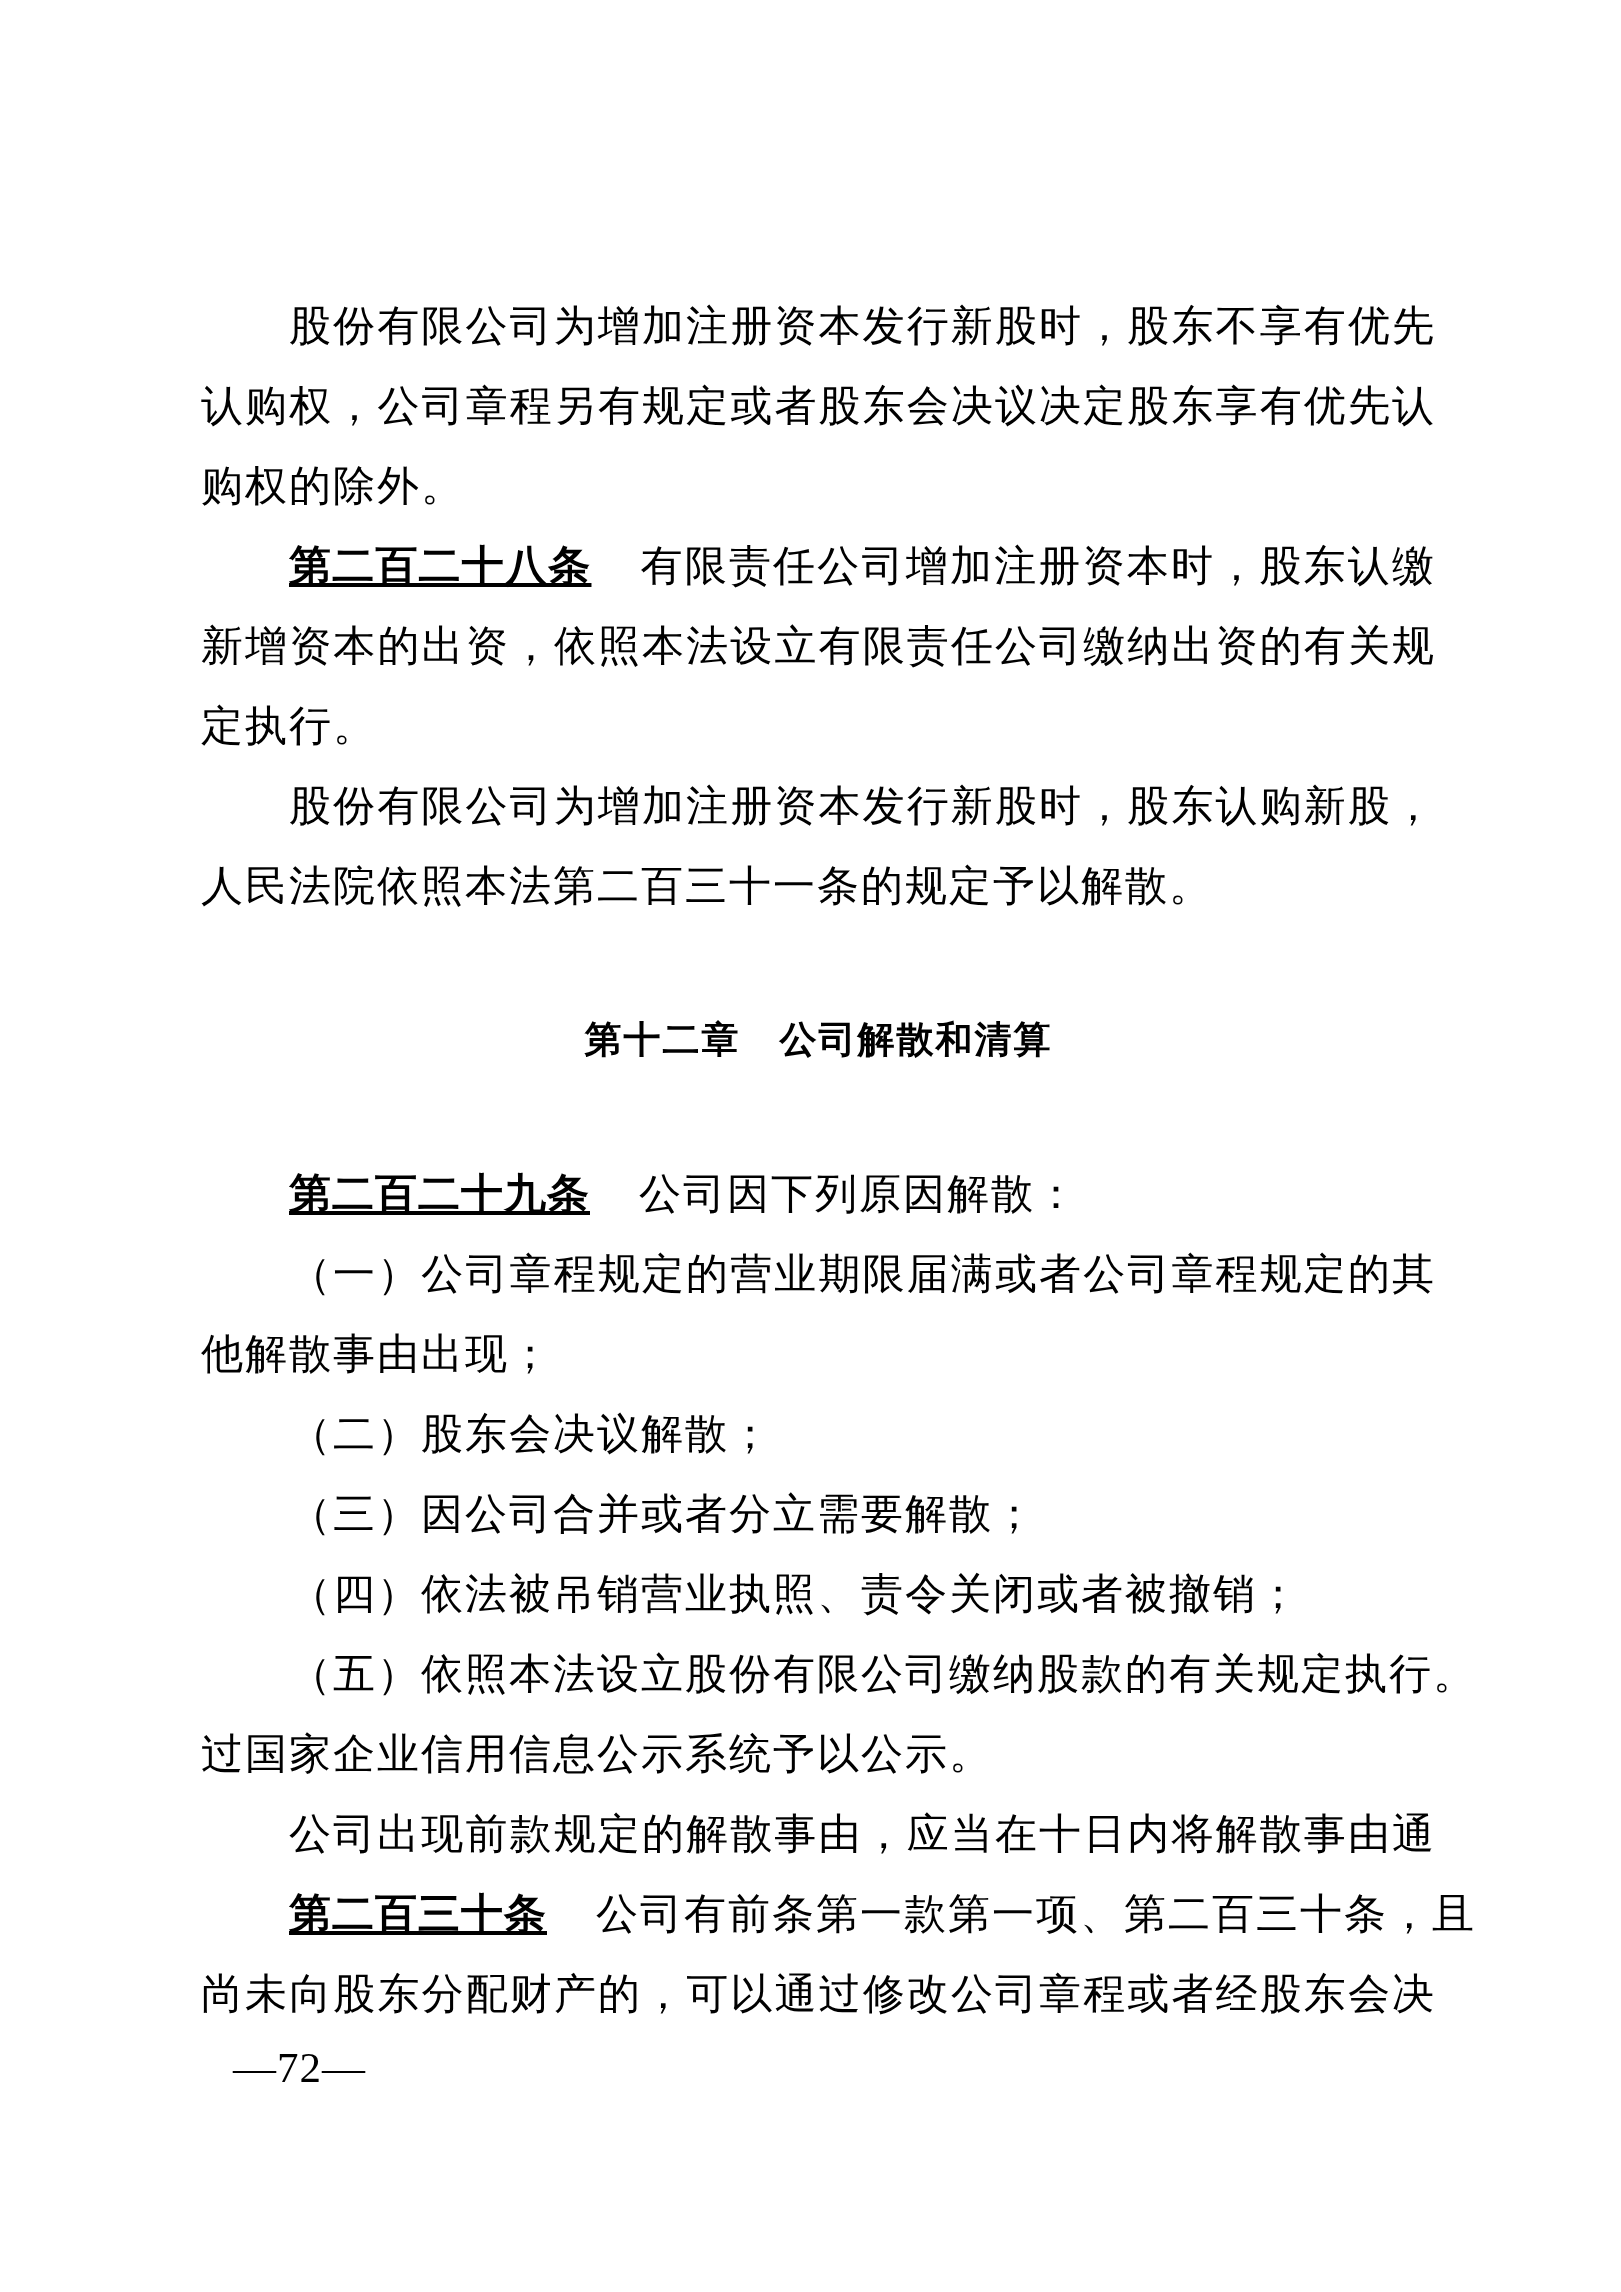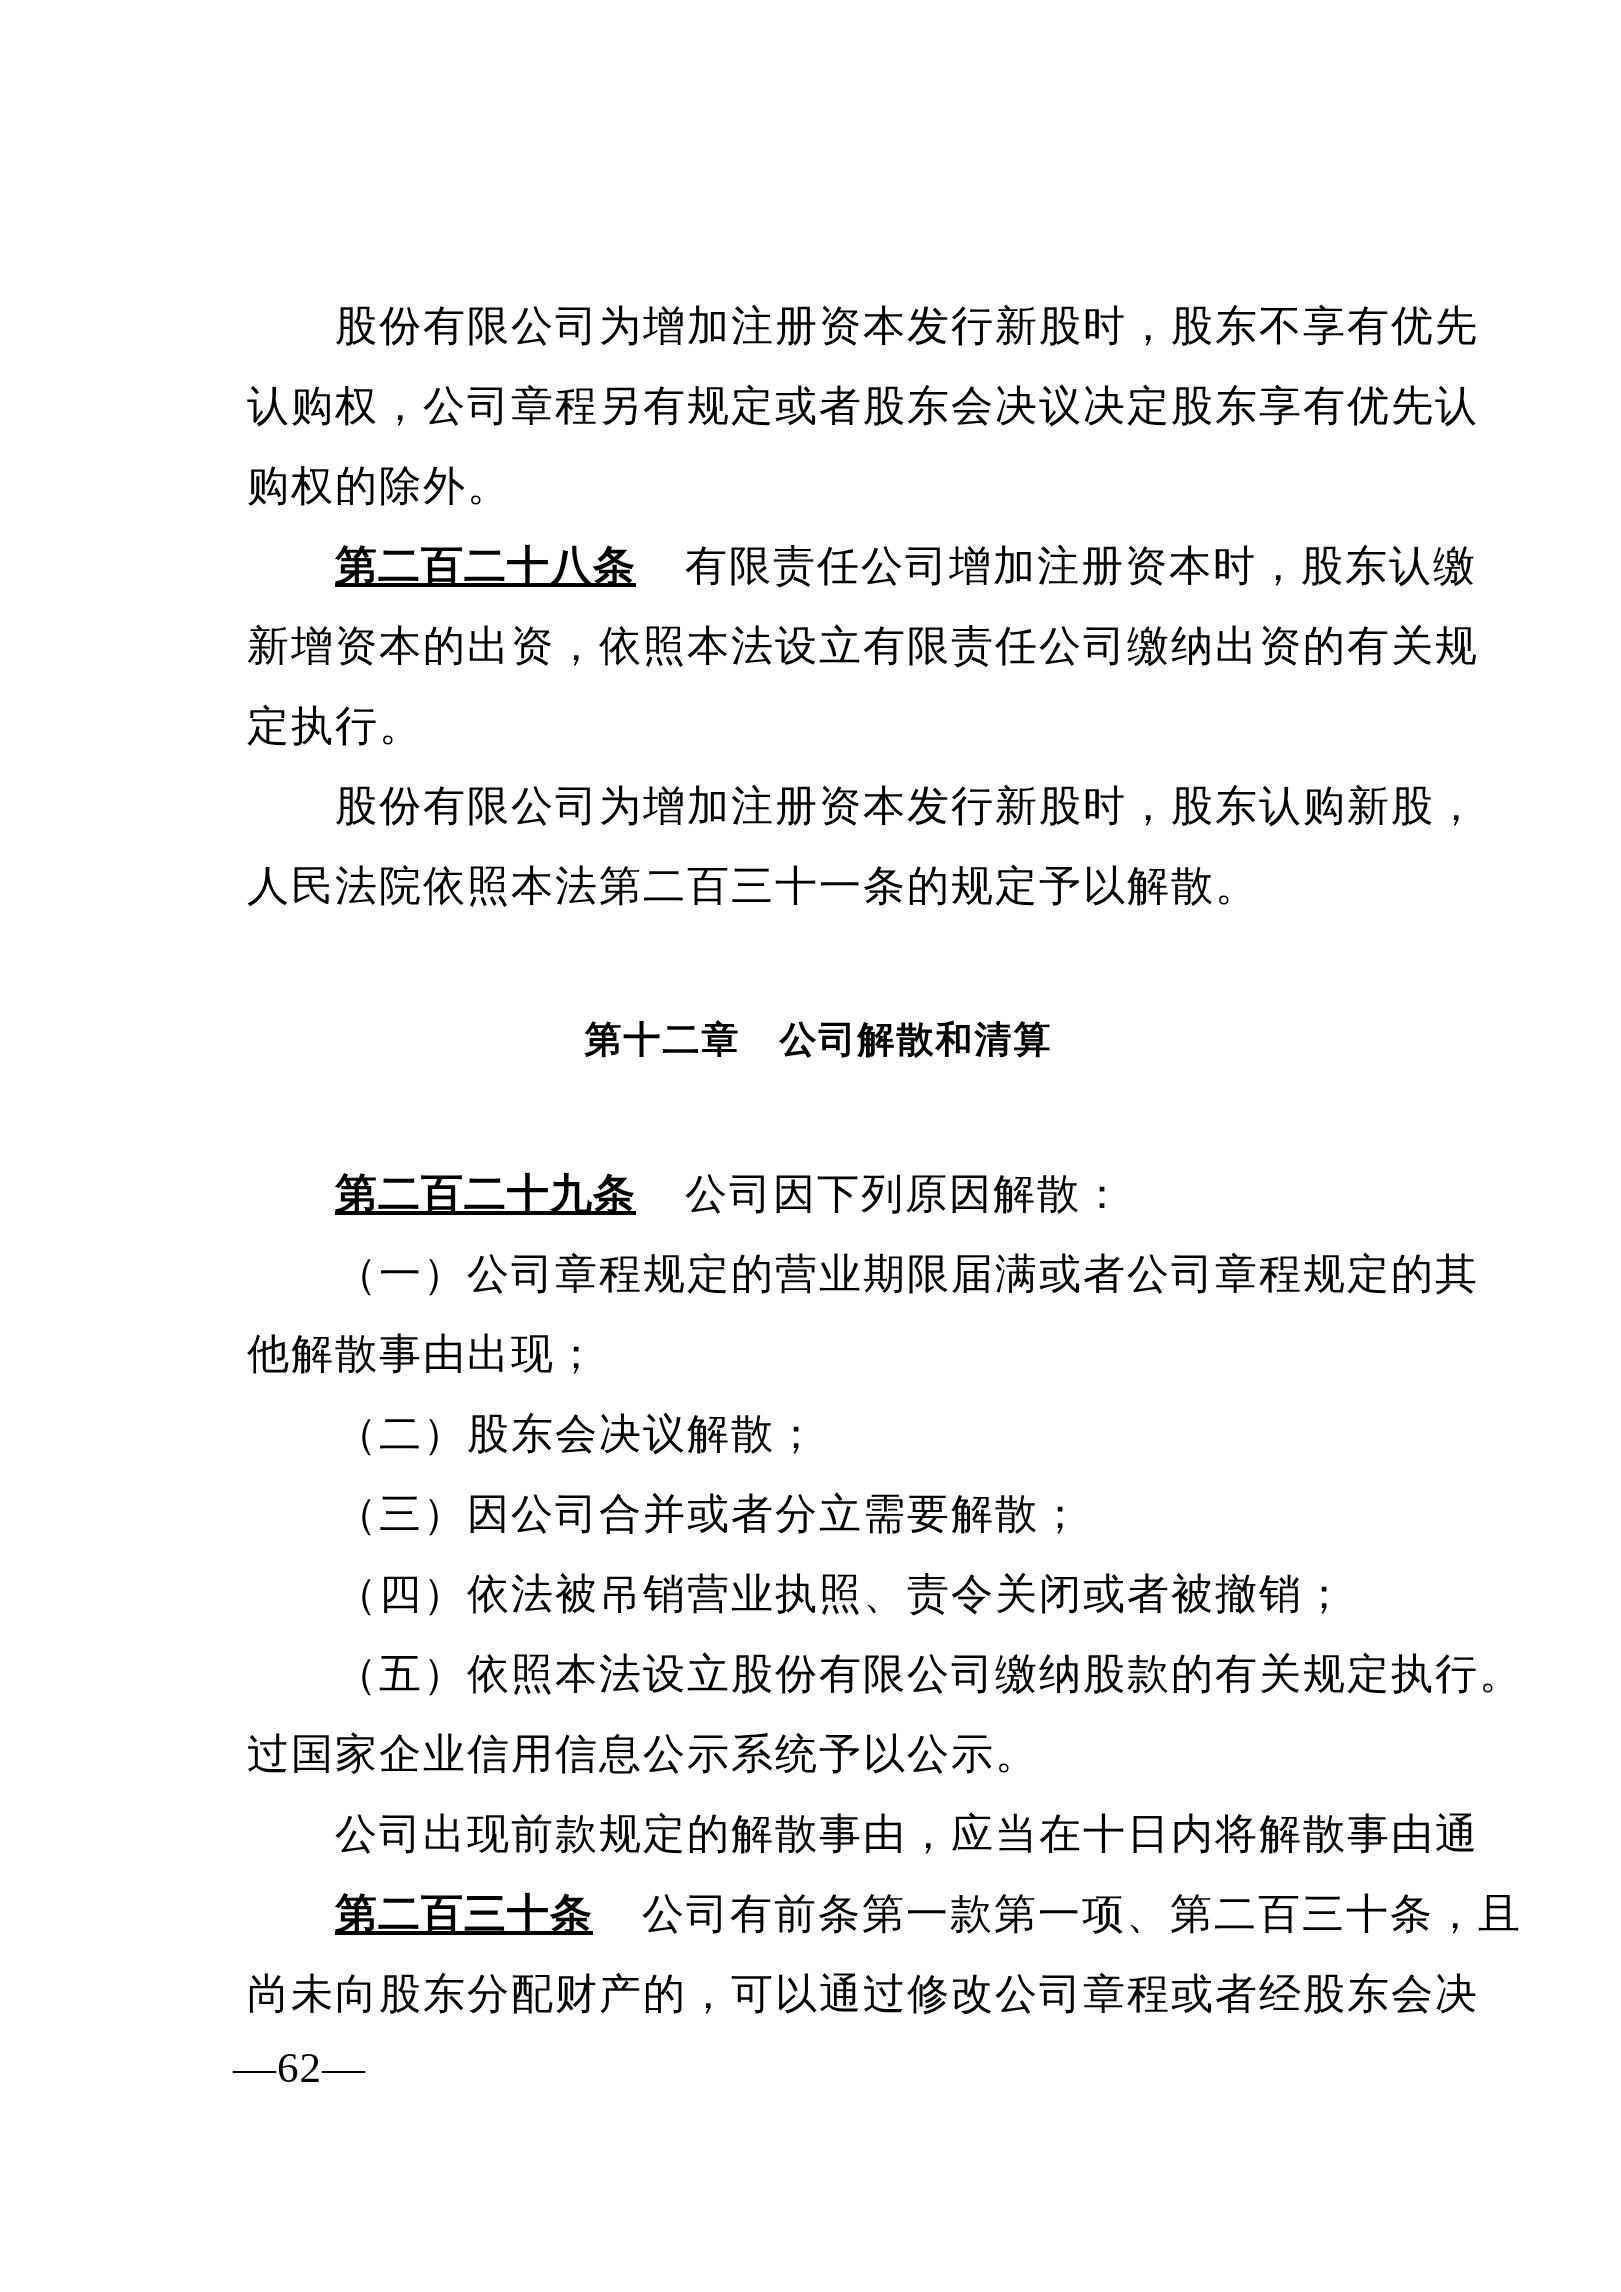--- a/index.html
+++ b/index.html
@@ -25,21 +25,20 @@
   .paragraph {
     margin: 0;
     padding: 0;
   }
   .line {
     font-size: 42px;
     line-height: 80px;
     letter-spacing: 2px;
     white-space: nowrap;
     text-align: left;
-    margin-left: 46px;
   }
   .line.indent {
     padding-left: 88px;
   }
   .line.full {
     text-align: justify;
     text-align-last: justify;
   }
   .lead {
     font-weight: bold;
@@ -108,15 +107,15 @@
       </div>
       <div class="paragraph">
         <div class="line">过国家企业信用信息公示系统予以公示。</div>
         <div class="line indent full">公司出现前款规定的解散事由，应当在十日内将解散事由通</div>
       </div>
       <div class="paragraph">
         <div class="line indent full"><span class="lead">第二百三十条</span><span>公司有前条第一款第一项、第二百三十条，且</span></div>
         <div class="line full">尚未向股东分配财产的，可以通过修改公司章程或者经股东会决</div>
       </div>
     </div>
-  <div class="page-number">—62—</div>
+  <div class="page-number">—72—</div>
 </div>
 
 
 </body></html>

